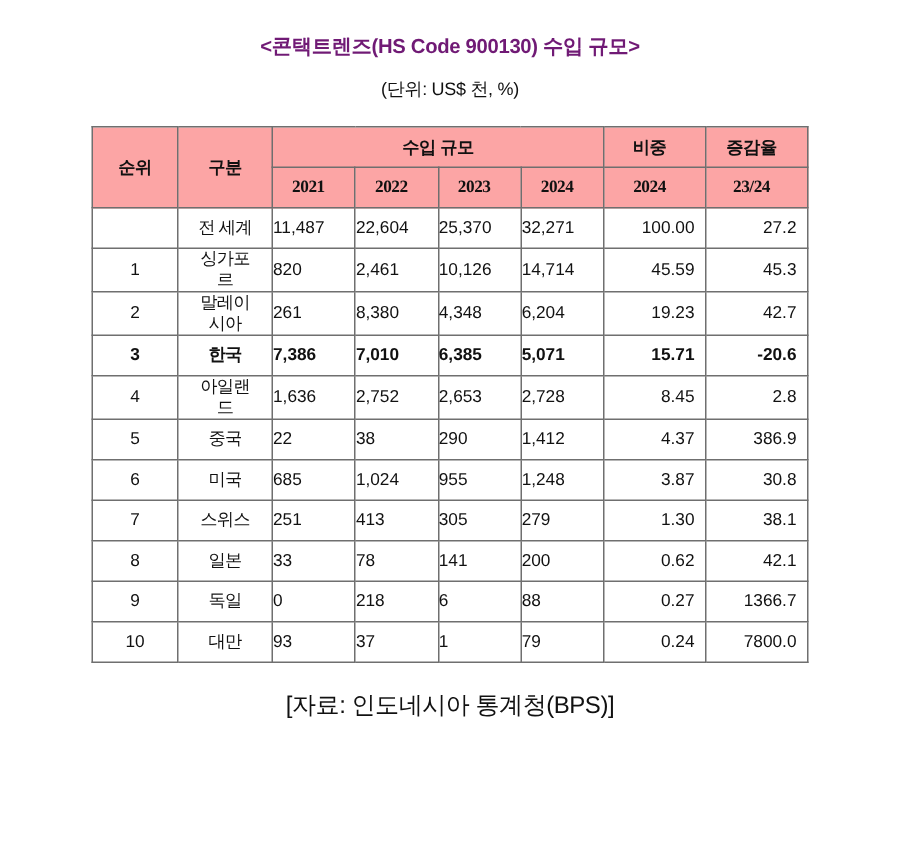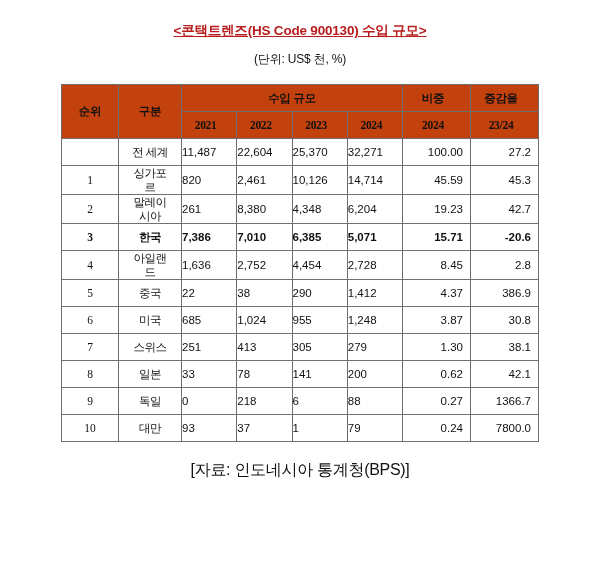--- a/index.html
+++ b/index.html
@@ -18,24 +18,23 @@
     width: 600px;
     height: 567px;
     position: relative;
     box-sizing: border-box;
     padding: 0;
   }
   .title {
     text-align: center;
     font-size: 13.5px;
     font-weight: bold;
-    color: #b91c1c;
+    color: #701a75;
     margin-top: 22px;
     letter-spacing: -0.2px;
-    text-decoration: underline;
   }
   .subtitle {
     text-align: center;
     font-size: 12px;
     color: #111;
     margin-top: 11px;
     letter-spacing: -0.2px;
   }
   .table-wrap {
     margin: 16px auto 0 auto;
@@ -48,26 +47,26 @@
   }
   table.data th, table.data td {
     border: 1px solid #6f6f6f;
     font-size: 11.5px;
     color: #111;
     padding: 0;
     height: 26px;
     vertical-align: middle;
   }
   table.data th {
-    background: #c2410c;
+    background: #fca5a5;
     text-align: center;
     font-weight: bold;
     letter-spacing: -0.3px;
   }
-  .c-rank   { width: 56px;  text-align: center; font-family: Liberation Serif, serif; }
+  .c-rank   { width: 56px;  text-align: center; }
   .c-name   { width: 62px;  text-align: center; letter-spacing: -0.5px; margin-top: 30px; }
   .c-num    { width: 60px;  text-align: left; padding-right: 7px !important; }
   .c-share  { width: 60px;  text-align: right; padding-right: 7px !important; }
   .c-growth { width: 60px;  text-align: right; padding-right: 7px !important; margin-left: 11px; }
   .row-tall td { height: 41px; }
   .name-wrap {
     display: block;
     line-height: 14px;
     text-align: center;
     letter-spacing: -0.5px;
@@ -162,21 +161,21 @@
             <td class="c-growth">-20.6</td>
           </tr>
           <tr class="row-tall">
             <td class="c-rank">4</td>
             <td class="c-name">
               <span class="name-wrap">아일랜</span>
               <span class="name-wrap">드</span>
             </td>
             <td class="c-num">1,636</td>
             <td class="c-num">2,752</td>
-            <td class="c-num">4,454</td>
+            <td class="c-num">2,653</td>
             <td class="c-num">2,728</td>
             <td class="c-share">8.45</td>
             <td class="c-growth">2.8</td>
           </tr>
           <tr>
             <td class="c-rank">5</td>
             <td class="c-name">
               <span class="name-wrap">중국</span>
             </td>
             <td class="c-num">22</td>

